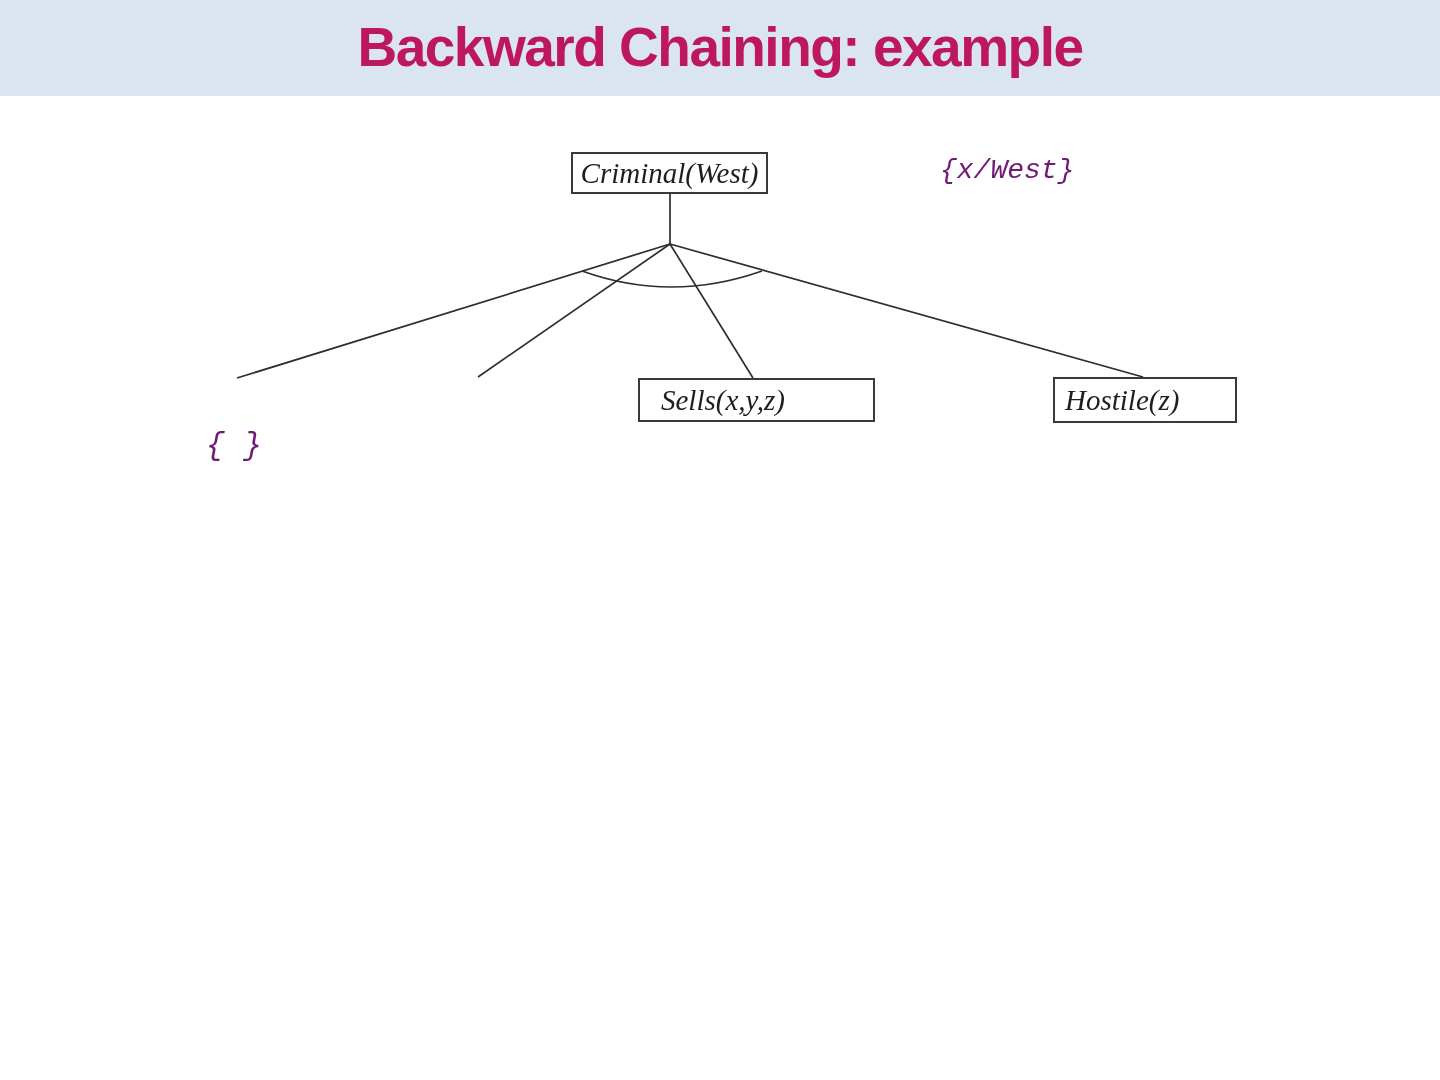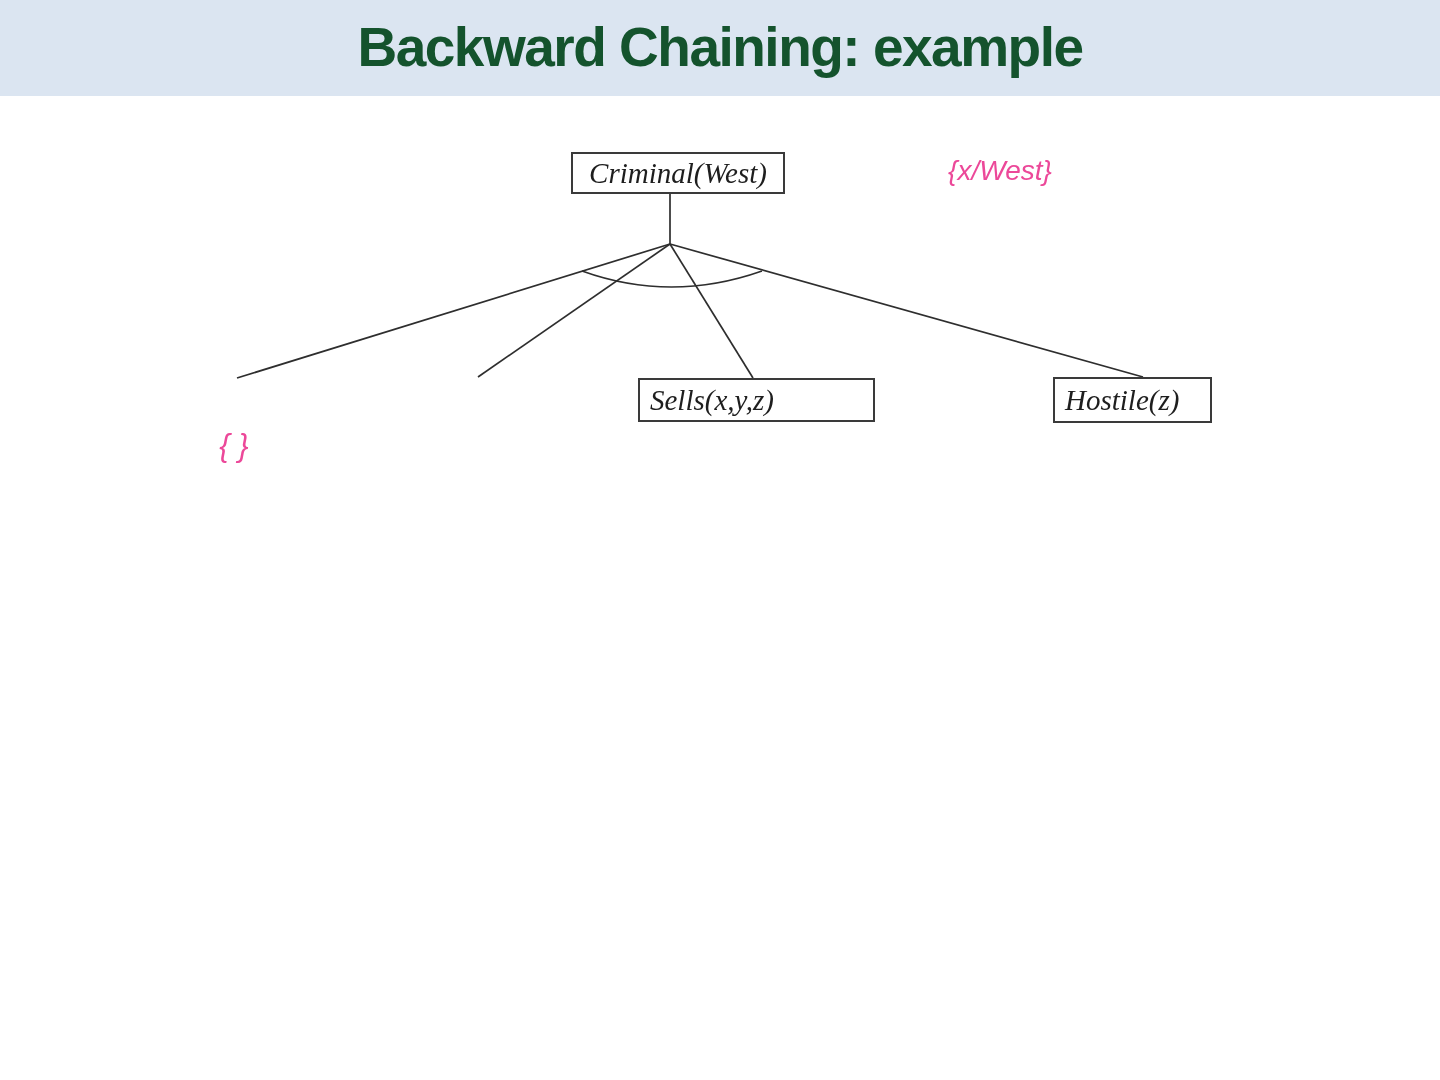--- a/index.html
+++ b/index.html
@@ -20,21 +20,21 @@
     z-index: 3;
   }
   .title-bar h1 {
     width: 100%;
     text-align: center;
     font-family: "Liberation Sans", sans-serif;
     font-weight: 700;
     font-size: 55px;
     letter-spacing: -1.5px;
     line-height: 94px;
-    color: #14532d;
+    color: #be185d;
   }
   .canvas {
     position: absolute;
     left: 0; top: 0;
     width: 1440px;
     height: 1080px;
     z-index: 1;
   }
   svg.edges {
     position: absolute;
@@ -53,33 +53,33 @@
     color: #1e1e1e;
     display: flex;
     align-items: center;
     justify-content: center;
     white-space: nowrap;
     z-index: 2;
   }
   .node.align-left { justify-content: flex-start; }
   .annotation {
     position: absolute;
-    font-family: Liberation Sans, sans-serif;
+    font-family: Liberation Mono, monospace;
     font-style: italic;
     font-size: 28px;
-    color: #ec4899;
+    color: #701a75;
     white-space: nowrap;
     z-index: 2;
   }
   
-  .node-criminal { left: 571px; top: 152px; width: 214px; height: 42px; }
+  .node-criminal { left: 571px; top: 152px; width: 197px; height: 42px; }
   .node-american { left: 135px; top: 378px; width: 213px; height: 45px; }
   .node-weapon   { left: 393px; top: 377px; width: 170px; height: 47px; }
-  .node-sells    { left: 638px; top: 378px; width: 237px; height: 44px; padding-left: 10px; }
-  .node-hostile  { left: 1053px; top: 377px; width: 159px; height: 46px; padding-left: 10px; }
+  .node-sells    { left: 638px; top: 378px; width: 237px; height: 44px; padding-left: 21px; }
+  .node-hostile  { left: 1053px; top: 377px; width: 184px; height: 46px; padding-left: 10px; }
   .annotation-root-subst { left: 940px; top: 155px; width: 120px; text-align: center; }
   .annotation-empty-subst { left: 204px; top: 428px; width: 60px; text-align: center; font-size: 31px; }
 </style>
 </head>
 <body>
 
 <div class="slide">
 
   <header class="title-bar">
     <h1>Backward Chaining: example</h1>

